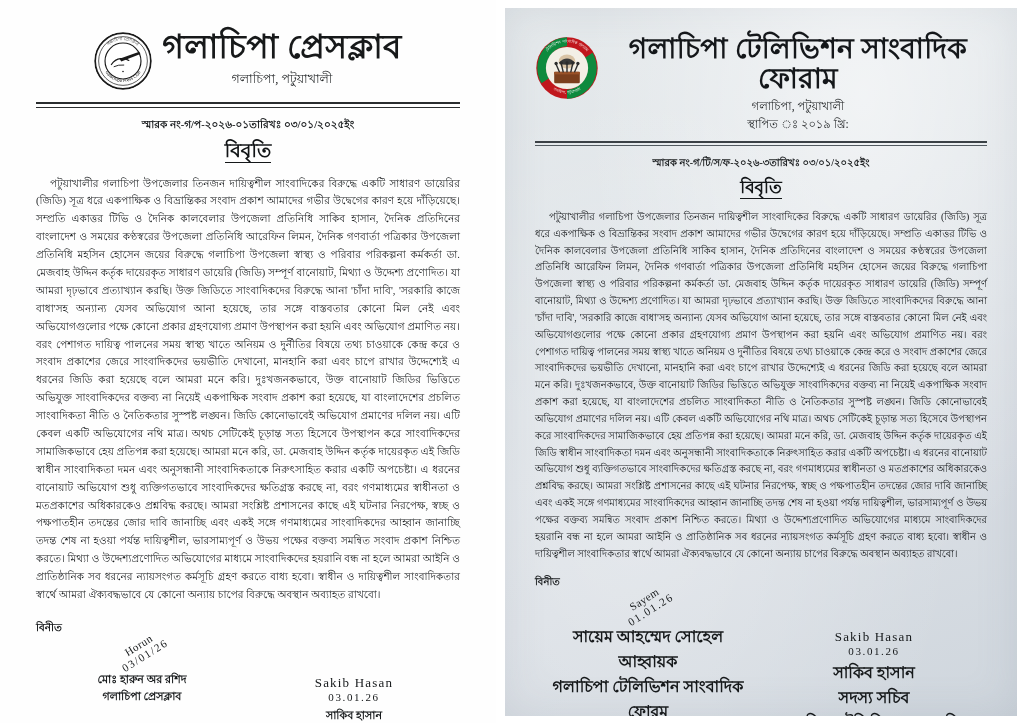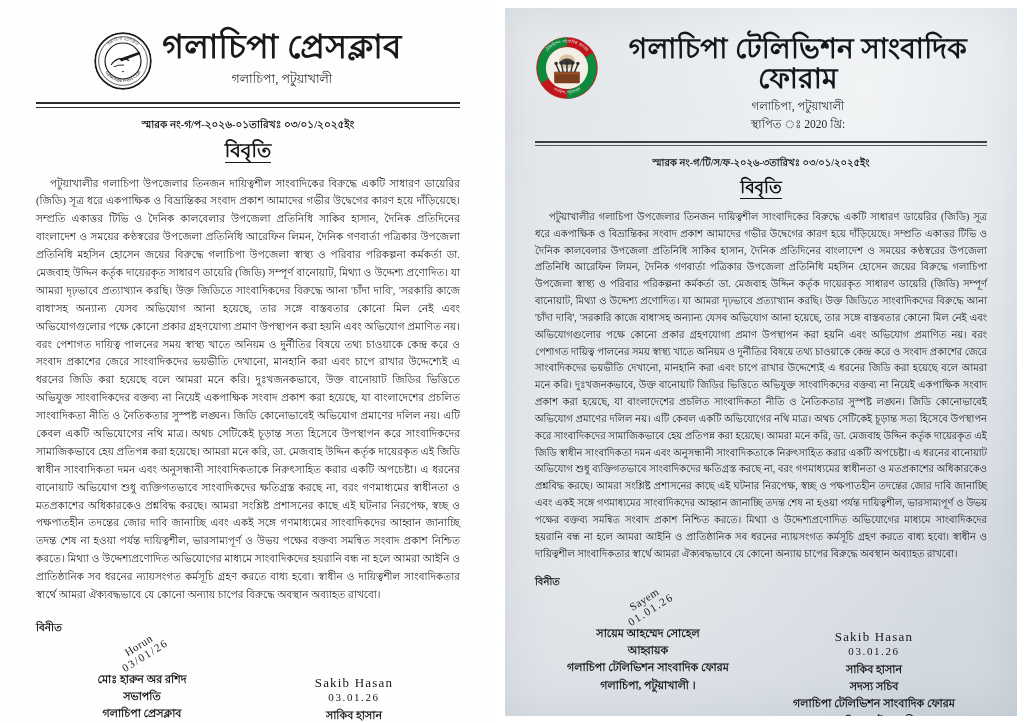--- a/index.html
+++ b/index.html
@@ -198,21 +198,21 @@
     white-space: nowrap;
     line-height: 1.05;
   }
   .sig-name {
     font-family: "Liberation Serif", serif;
     font-size: 11px;
     font-weight: bold;
     color: #16191b;
     line-height: 1.55;
   }
-  #doc-right .sig-name { font-size: 11px; }
+  #doc-right .sig-name { font-size: 16px; }
   .sig-line { line-height: 1.55; }
 
   
   .copy-head {
     font-family: "Liberation Serif", serif;
     font-weight: bold;
     font-size: 11px;
     color: #16191b;
     margin-top: 22px;
   }
@@ -284,21 +284,20 @@
 
     <div class="sig-row">
       <div class="sig-col">
         <div class="sig-mark">
           <span class="sig-scribble">
             <span>Horun</span><br>
             <span class="sig-date-hand">03/01/26</span>
           </span>
         </div>
         <div class="sig-name sig-line">মোঃ হারুন অর রশিদ</div>
-        <div class="sig-name sig-line">সভাপতি</div>
         <div class="sig-name sig-line">গলাচিপা প্রেসক্লাব</div>
 
       </div>
       <div class="sig-col">
         <div class="sig-mark">
           <div class="sig-script">Sakib Hasan</div>
           <div class="sig-date-hand">03.01.26</div>
         </div>
         <div class="sig-name sig-line">সাকিব হাসান</div>
         <div class="sig-name sig-line">সাধারণ সম্পাদক</div>
@@ -343,21 +342,21 @@
           </text>
           <text font-size="5.6" fill="#ffffff" font-family="DejaVu Sans, sans-serif">
             <textPath href="#rcArcBot" startOffset="50%" text-anchor="middle">গলাচিপা, পটুয়াখালী</textPath>
           </text>
         </svg>
       </div>
       <div class="org-block">
         <div class="org-name">গলাচিপা টেলিভিশন সাংবাদিক ফোরাম</div>
         <div class="org-sub">
           <div>গলাচিপা, পটুয়াখালী</div>
-          <div>স্থাপিত ঃ 2020 খ্রি:</div>
+          <div>স্থাপিত ঃ ২০১৯ খ্রি:</div>
         </div>
       </div>
     </div>
 
     <div class="rule-double"></div>
 
     <div class="memo-row">
       <div>স্মারক নং-গ/টি/স/ফ-২০২৬-৩</div>
       <div>তারিখঃ ০৩/০১/২০২৫ইং</div>
     </div>

